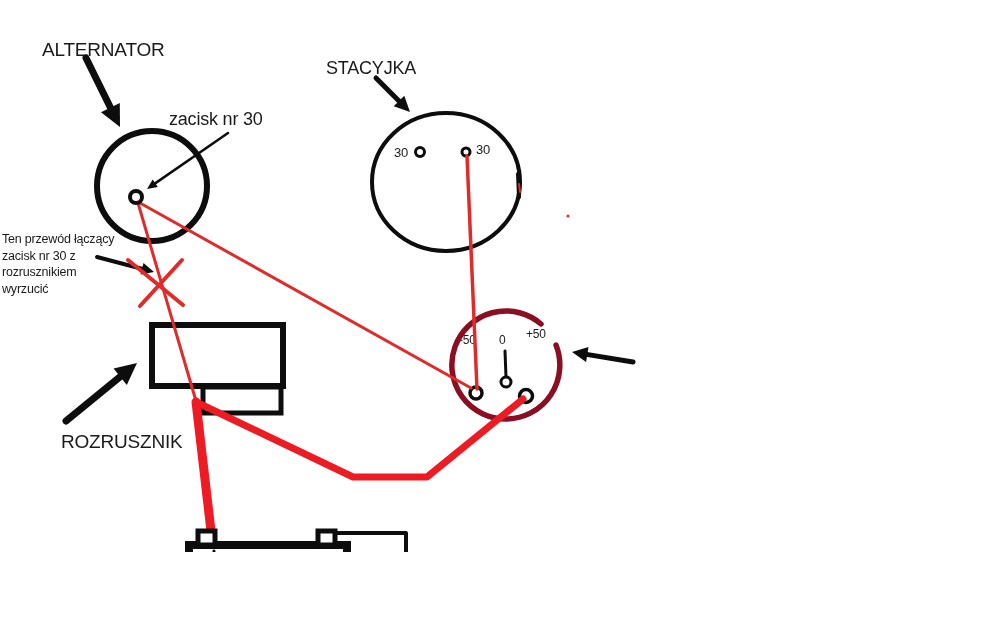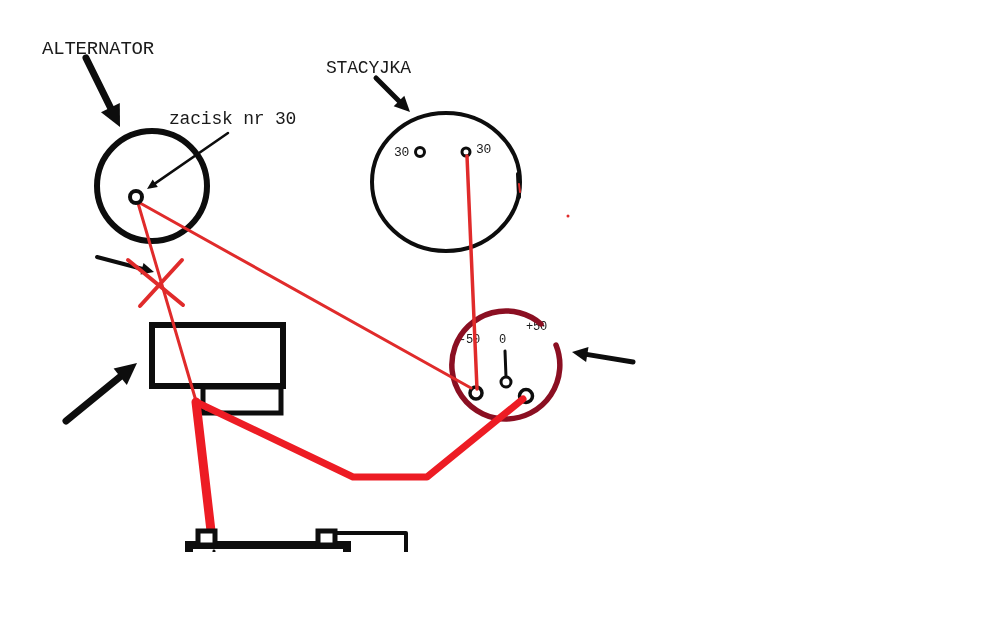--- a/index.html
+++ b/index.html
@@ -1,45 +1,50 @@
 <!DOCTYPE html>
 <html><head>
 <meta charset="utf-8">
 <style>
   html,body{margin:0;padding:0;background:#fff;}
   #stage{
     position:relative;
     width:1008px;height:552px;
     background:#ffffff;
     overflow:hidden;
-    font-family:Liberation Mono, monospace;
+    font-family:Liberation Sans, sans-serif;
   }
   .lbl{
     position:absolute;
     color:#1a1a1a;
     white-space:pre-line;
     line-height:1.32;
     letter-spacing:-0.2px;
   }
   #wires-svg{
     position:absolute;left:0;top:0;width:1008px;height:630px;
   }
 </style>
 </head>
 <body>
 
 <div id="stage">
   <div class="lbl" style="left: 42px; top: 37px; font-size: 19px;">ALTERNATOR</div>
   <div class="lbl" style="left: 169px; top: 108px; font-size: 18px;">zacisk nr 30</div>
   <div class="lbl" style="left: 326px; top: 57px; font-size: 18px;">STACYJKA</div>
+  <div class="lbl" style="left: 61px; top: 429px; font-size: 19px;">ROZRUSZNIK</div>
+  <div class="lbl" style="left: 2px; top: 231px; font-size: 12.5px;">Ten przewód łączący
+zacisk nr 30 z
+rozrusznikiem
+wyrzucić</div>
   <div class="lbl" style="left: 394px; top: 144px; font-size: 13px;">30</div>
   <div class="lbl" style="left: 476px; top: 141px; font-size: 13px;">30</div>
   <div class="lbl" style="left: 459px; top: 333px; font-size: 12px;">-50</div>
   <div class="lbl" style="left: 499px; top: 333px; font-size: 12px;">0</div>
-  <div class="lbl" style="left: 526px; top: 320px; font-size: 12px;">+50</div>
+  <div class="lbl" style="left: 526px; top: 327px; font-size: 12px;">+50</div>
   <svg id="wires-svg" viewBox="0 0 1008 630">
       <circle cx="152" cy="186" r="55" stroke="#0d0d0d" fill="none" stroke-width="6"></circle>
       <ellipse cx="446" cy="182" rx="74" ry="69" stroke="#0d0d0d" fill="none" stroke-width="4"></ellipse>
       <line x1="518" y1="174" x2="519" y2="197" stroke="#0d0d0d" stroke-width="4" stroke-linecap="round"></line>
       <rect x="152" y="325" width="131" height="61" stroke="#0d0d0d" fill="none" stroke-width="6"></rect>
       <rect x="203" y="387" width="78" height="26" stroke="#0d0d0d" fill="none" stroke-width="5"></rect>
       <rect x="189" y="545" width="158" height="66" stroke="#0d0d0d" fill="none" stroke-width="8"></rect>
       <line x1="202" y1="562" x2="226" y2="561" stroke="#0d0d0d" stroke-width="3" stroke-linecap="round"></line>
       <line x1="214" y1="551" x2="213" y2="572" stroke="#0d0d0d" stroke-width="3" stroke-linecap="round"></line>
       <line x1="312" y1="556" x2="322" y2="556" stroke="#0d0d0d" stroke-width="2" stroke-linecap="round"></line>

